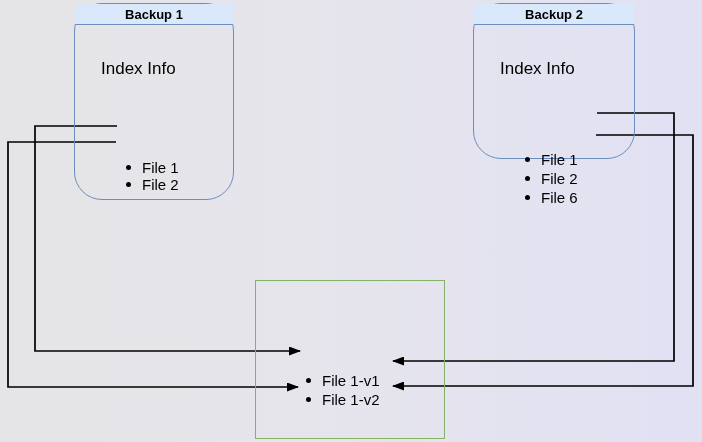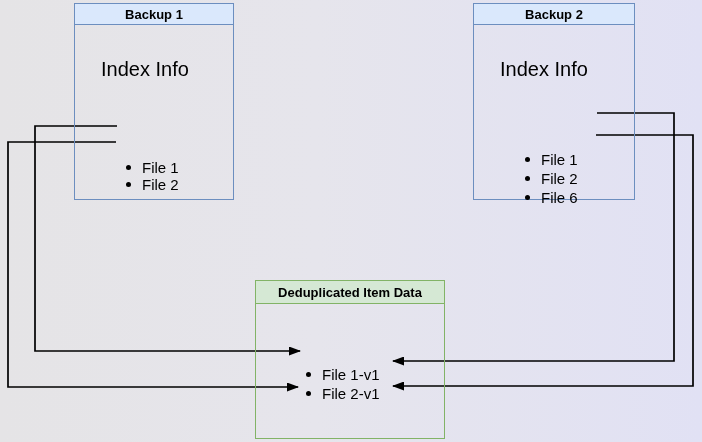--- a/index.html
+++ b/index.html
@@ -23,58 +23,58 @@
     fill: none;
     stroke: var(--line-color, #000);
     stroke-width: 1.7;
   }
   .box {
     position: absolute;
     box-sizing: border-box;
     border: 1.5px solid;
     background: transparent;
   }
-  .box.blue  { border-color: var(--blue-stroke, #6c8ebf); }
+  .box.blue  { border-color: var(--blue-stroke, #6c8ebf); border-radius: 28px; }
   .box.green { border-color: var(--green-stroke, #82b366); }
   .box-header {
     box-sizing: border-box;
     width: 100%;
     display: flex; align-items: center; justify-content: center;
     font-weight: bold; font-size: 13px;
     border-bottom: 1.5px solid;
   }
   .blue .box-header {
     height: 21px;
     background: var(--blue-fill, #dae8fc);
     border-color: var(--blue-stroke, #6c8ebf);
   }
   .green .box-header {
     height: 23px;
     background: var(--green-fill, #d5e8d4);
     border-color: var(--green-stroke, #82b366);
   }
   .subtitle {
     position: absolute; left: 26px; top: 56px;
-    font-size: 20px; line-height: 18px;
+    font-size: 17px; line-height: 18px;
   }
   .items { position: absolute; margin-top: 44px; }
   .item {
     display: flex; align-items: center;
     font-size: 15px;
   }
   .backup .item { height: 17px; }
   .dedup-box .item { height: 19px; }
   .dot {
     width: 5px; height: 5px; border-radius: 50%;
     background: #000; flex: 0 0 auto;
     margin-right: 11px;
   }
   .b1-items { left: 51px; top: 111px; }
   .b2-items { left: 51px; top: 102px; }
-  .dd-items { left: 50px; top: 40px; }
+  .dd-items { left: 50px; top: 46px; }
   .b2-items .item { height: 19px; }
 </style>
 </head>
 <body>
 
 <div class="canvas">
 
   <svg class="connectors" width="702" height="442" viewBox="0 0 702 442" xmlns="http://www.w3.org/2000/svg">
     <defs>
       <marker id="arrow" markerUnits="userSpaceOnUse" markerWidth="12" markerHeight="9" refX="11" refY="4.5" orient="auto">
@@ -95,46 +95,45 @@
         <span class="dot"></span>
         <span>File 1</span>
       </div>
       <div class="item">
         <span class="dot"></span>
         <span>File 2</span>
       </div>
     </div>
   </div>
 
-  <div class="box blue backup" style="left:473px; top:3px; width:162px; height:197px;">
+  <div class="box blue backup" style="left:473px; top:3px; width:162px; height:156px;">
     <div class="box-header">Backup 2</div>
     <div class="subtitle">Index Info</div>
     <div class="items b2-items">
       <div class="item">
         <span class="dot"></span>
         <span>File 1</span>
       </div>
       <div class="item">
         <span class="dot"></span>
         <span>File 2</span>
       </div>
       <div class="item">
         <span class="dot"></span>
         <span>File 6</span>
       </div>
     </div>
   </div>
 
   <div class="box green dedup-box" style="left:255px; top:280px; width:190px; height:159px;">
-    <div class="box-header">Deduplicated Item Data</div>
     <div class="items dd-items">
       <div class="item">
         <span class="dot"></span>
         <span>File 1-v1</span>
       </div>
       <div class="item">
         <span class="dot"></span>
-        <span>File 2-v1</span>
+        <span>File 1-v2</span>
       </div>
     </div>
   </div>
 
 </div>
 
 </body></html>

